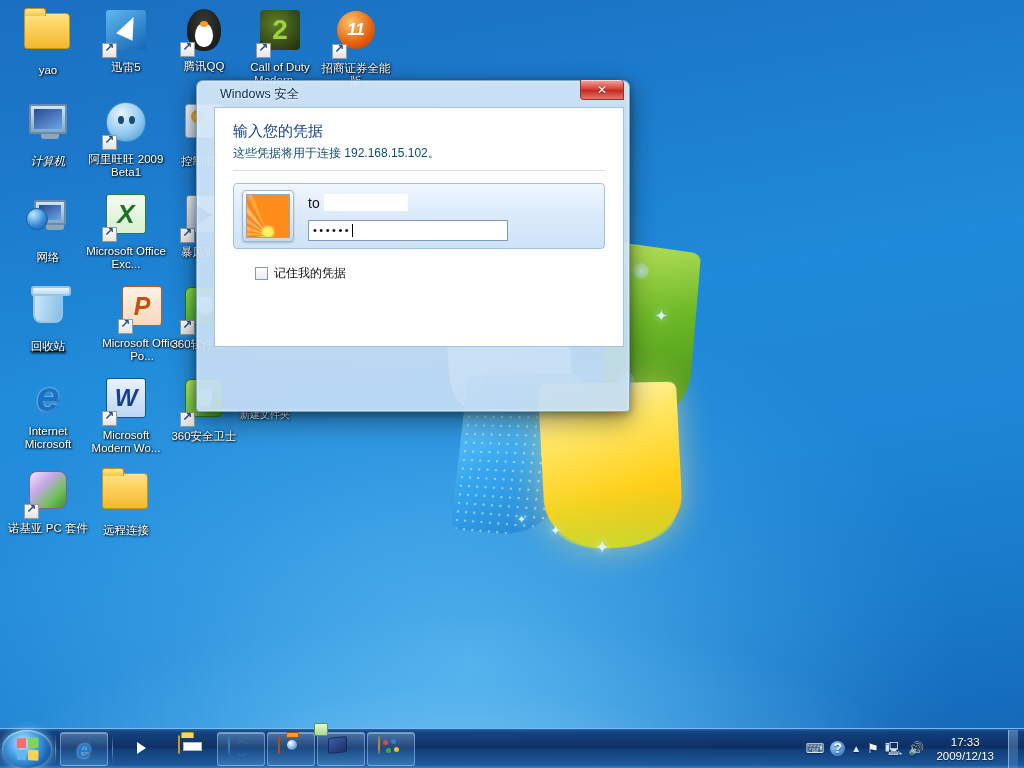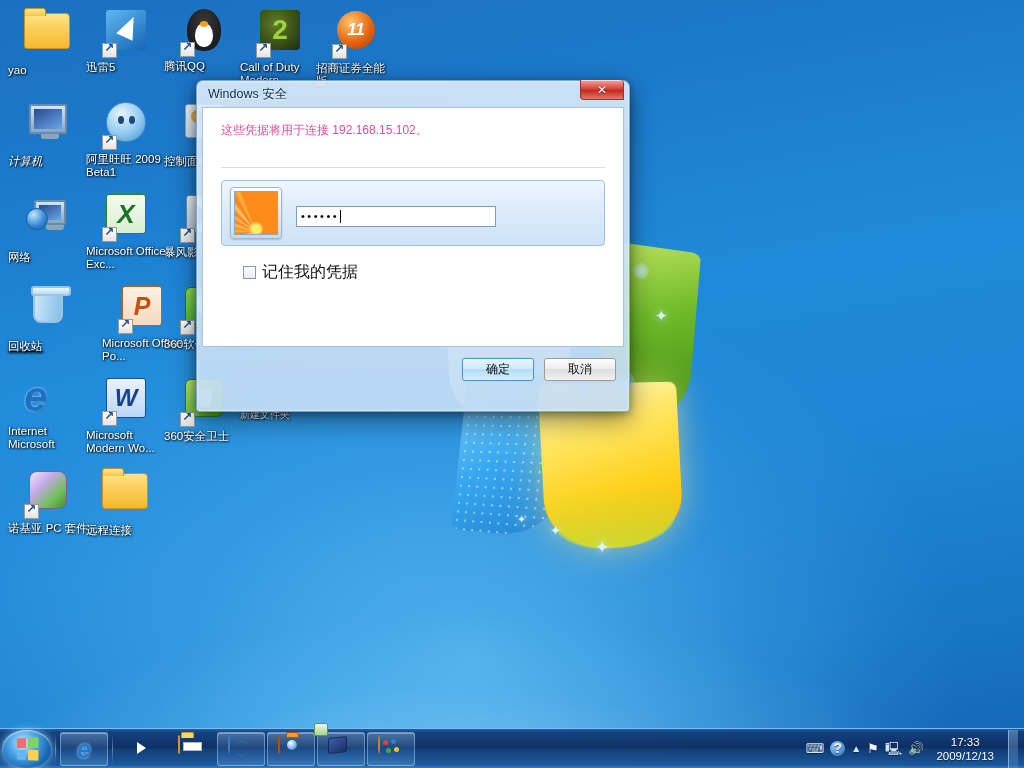--- a/index.html
+++ b/index.html
@@ -74,21 +74,21 @@
     background: linear-gradient(160deg, #ffffff 0%, #dff0ff 60%, #a9d8f7 100%);
     border-radius: 8px 8px 46% 42% / 8px 8px 30% 30%;
     transform: perspective(400px) rotateY(-14deg) rotate(-4deg);
     opacity:.92;
   }
   .sparkle { position:absolute; color:#ddf4ff; font-size:15px; text-shadow:0 0 8px #bde9ff; }
   .bokeh { position:absolute; border-radius:50%; background:radial-gradient(circle,rgba(190,235,255,.85),rgba(160,220,255,0)); }
 
   
   .icon {
-    position: absolute; width: 80px; cursor: default;
+    position: absolute; width: 80px; text-align: center; cursor: default;
   }
   .icon .glyph { width: 48px; height: 48px; margin: 0 auto 3px; position: relative; }
   .icon .cap {
     font-size: 11.5px; line-height: 13px; color: #ffffff;
     text-shadow: 0 0 3px rgba(0,0,0,.85), 1px 1px 2px rgba(0,0,0,.9);
     word-wrap: break-word;
   }
   .shortcut-arrow {
     position: absolute; left: 0; bottom: 0; width: 15px; height: 15px;
     background: linear-gradient(#ffffff,#e4e4e4); border: 1px solid #9a9a9a;
@@ -209,42 +209,42 @@
   
   .behind-label{position:absolute;font-size:10px;color:#fff;text-shadow:0 0 3px rgba(0,0,0,.85),1px 1px 2px rgba(0,0,0,.9);}
 
   
   #dialog {
     position: absolute; left: 196px; top: 80px; width: 434px; height: 332px;
     border-radius: 7px 7px 4px 4px;
     background: linear-gradient(to bottom, rgba(214,232,248,0.93) 0%, rgba(196,220,243,0.92) 100%);
     border: 1px solid rgba(118,160,200,0.9);
     box-shadow: 0 0 3px rgba(255,255,255,.7) inset, 0 8px 26px rgba(0,0,0,.45), 0 2px 8px rgba(0,0,0,.35);
-    padding: 0 5px 5px 5px;
+    padding: 0 5px 5px 17px;
   }
   #titlebar {
     height: 26px; display: flex; align-items: center; position: relative;
     padding-left: 6px;
   }
   #title-text { font-size: 12.5px; color: #0b2a47; text-shadow: 0 1px 2px rgba(255,255,255,.95); }
   #close-btn {
     position: absolute; right: 0px; top: -1px; width: 44px; height: 20px;
     border-radius: 0 4px 0 4px;
     background: linear-gradient(to bottom, #f2a8a0 0%, #d9453c 45%, #c22b22 55%, #e8756a 100%);
     border: 1px solid #9d3027; border-top: none;
     display:flex; align-items:center; justify-content:center; cursor:pointer;
     box-shadow: inset 0 1px 0 rgba(255,255,255,.55);
   }
   #close-btn span { color:#fff; font-size:12px; font-weight:bold; text-shadow:0 1px 1px rgba(0,0,0,.45); }
   #dlg-body {
     background:#ffffff; border:1px solid #a8c2db; height: 240px;
     padding: 14px 18px 0 18px; position: relative;
   }
   #heading { font-size:15px; color:#15418d; margin-bottom:4px; }
-  #subtitle { font-size:12px; color:#ec4899; margin-bottom:28px; }
+  #subtitle { font-size:12px; color:#0c4a6e; margin-bottom:8px; }
   #hr { height:1px; background:#dcdcdc; margin: 6px 0 12px 0; }
 
   .tile { display:flex; align-items:center; padding:6px 8px; border-radius:4px; border:1px solid transparent; cursor:pointer; }
   .tile.selected {
     background: linear-gradient(to bottom,#f0f6fd 0%,#dbeafa 50%,#cfe3f8 100%);
     border:1px solid #9ec2e6;
   }
   .tile + .tile { margin-top:8px; }
   .avatar-frame {
     width:52px; height:52px; border-radius:4px; flex:0 0 auto;
@@ -274,21 +274,21 @@
     display:flex; align-items:center; padding:0 4px; font-size:12px; letter-spacing:1px;
   }
   #pass-dots { color:#000; font-size:11px; letter-spacing:2.5px; }
   #caret { display:inline-block; width:1px; height:13px; background:#000; margin-left:1px; }
   #other-label { font-size:13px; color:#111; }
   #remember-row { display:flex; align-items:center; margin-top:16px; margin-left:22px; }
   #remember-box {
     width:13px;height:13px;border:1px solid #8d9aa6;background:linear-gradient(#fbfdff,#e7eef5);
     margin-right:6px; cursor:pointer;
   }
-  #remember-label { font-size:16px; color:#111; cursor:pointer; }
+  #remember-label { font-size:12px; color:#111; cursor:pointer; }
   #dlg-footer {
     height:44px; display:flex; align-items:center; justify-content:flex-end;
     padding-right:8px; gap:10px;
   }
   .dlg-btn {
     min-width:72px; height:23px; font-size:12px; border-radius:3px; cursor:pointer;
     display:flex;align-items:center;justify-content:center; color:#101010;
   }
   #ok-btn {
     background: linear-gradient(to bottom,#eaf6fe 0%,#cfeafb 45%,#b3dcf7 50%,#d4effd 100%);
@@ -460,46 +460,47 @@
 
   <div id="dialog">
     <div id="titlebar">
       <span id="title-text">Windows 安全</span>
       <div id="close-btn">
         <span>✕</span>
       </div>
     </div>
 
     <div id="dlg-body">
+      <div id="heading">输入您的凭据</div>
       <div id="subtitle">这些凭据将用于连接 192.168.15.102。</div>
       <div id="hr"></div>
 
       <div class="tile selected">
         <div class="avatar-frame">
           <div class="avatar-img"></div>
         </div>
         <div class="tile-right">
+          <div id="user-row">
+            <span id="user-name">to</span>
+            <span id="user-field-rest"></span>
+          </div>
           <div id="pass-field">
             <span id="pass-dots">••••••</span>
               <span id="caret"></span>
           </div>
         </div>
       </div>
 
 
       <div id="remember-row">
         <span id="remember-box"></span>
         <span id="remember-label">记住我的凭据</span>
       </div>
     </div>
 
-    <div id="dlg-footer">
-      <div class="dlg-btn" id="ok-btn">确定</div>
-      <div class="dlg-btn" id="cancel-btn">取消</div>
-    </div>
   </div>
 
   <div id="taskbar">
     <div id="start-orb">
       <span class="orb-flag">
         <i class="of1"></i>
           <i class="of2"></i>
           <i class="of3"></i>
           <i class="of4"></i>
       </span>

